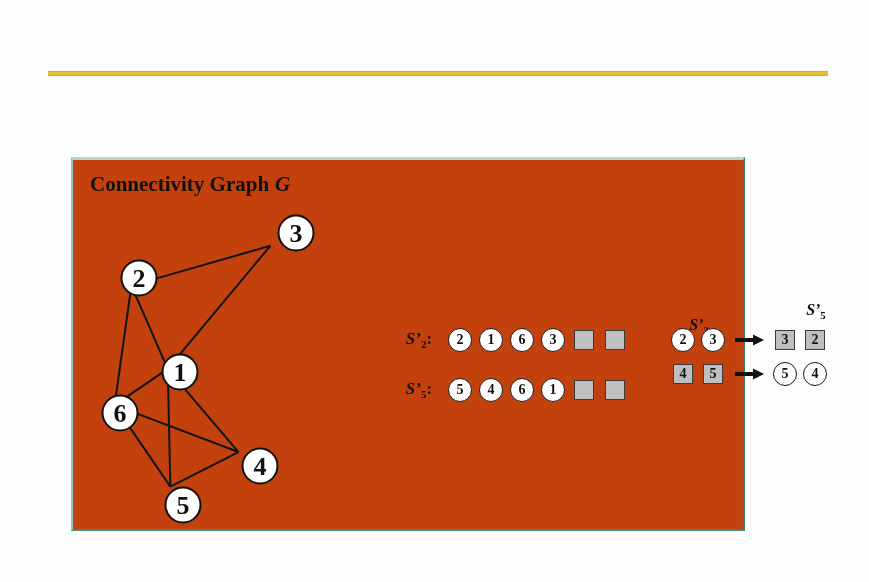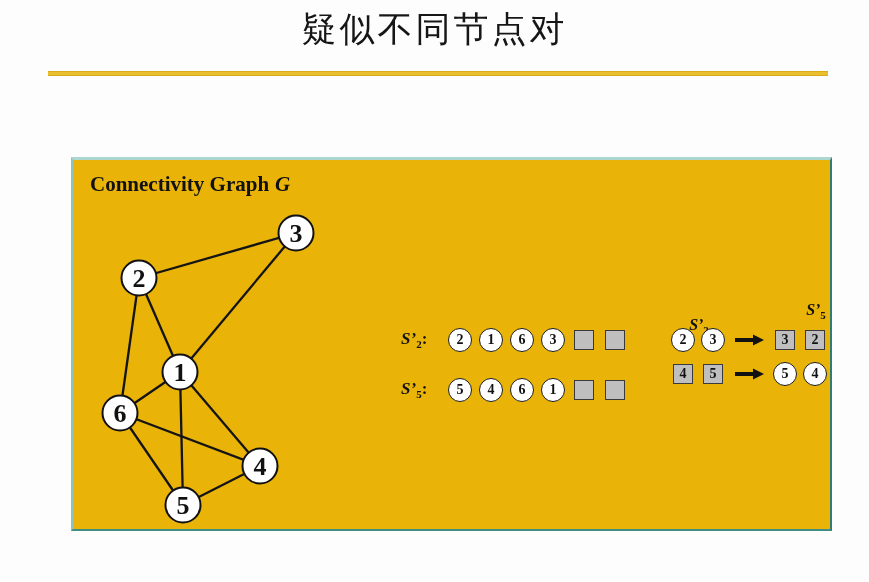--- a/index.html
+++ b/index.html
@@ -28,22 +28,22 @@
     width: 780px; height: 5px;
     background: #e9bf2e;
     border-top: 1px solid #d9ab1c;
     border-bottom: 1px solid #d9ab1c;
   }
 
   
   .figure-box {
     position: absolute;
     left: 71px; top: 157px;
-    width: 761px; height: 374px;
-    background: #eab308;
+    width: 674px; height: 374px;
+    background: #c2410c;
     border-top: 3px solid #aed6d0;
     border-left: 2px solid #8ec4bd;
     border-right: 2px solid #2f7d73;
     border-bottom: 2px solid #3f8d84;
   }
   .box-heading {
     position: absolute;
     left: 17px; top: 12px;
     font-size: 21px;
     font-weight: bold;
@@ -70,21 +70,21 @@
   .seq-row, .map-row {
     position: absolute;
     display: flex;
     align-items: center;
     height: 24px;
   }
   .seq-row { gap: 7px; }
   .map-row { gap: 6px; }
   .seq-label {
     font-size: 17px; font-weight: 600; color: #111;
-    width: 36px; text-align: left; margin-right: 4px;
+    width: 36px; text-align: center; margin-right: 4px;
     white-space: nowrap;
   }
   .seq-label i, .map-header i { font-weight: 600; }
   .seq-label sub, .map-header sub { font-size: 11px; }
   .tok {
     display: flex; align-items: center; justify-content: center;
     font-size: 14px; font-weight: bold; color: #111;
     flex: none;
   }
   .tok.circle {
@@ -107,21 +107,20 @@
   }
   .map-arrow { flex: none; margin: 0 3px; }
   .map-arrow line { stroke: #111; stroke-width: 4; }
   .map-arrow polygon { fill: #111; }
 </style>
 </head>
 <body>
 
 <div class="slide">
 
-  <div class="slide-title">疑似不同节点对</div>
   <div class="title-rule"></div>
 
   <div class="figure-box">
 
     <div class="box-heading">
       <span>Connectivity Graph</span><span class="g-var">G</span>
     </div>
 
     <svg class="graph-edges" viewBox="0 0 757 369" width="757" height="369">
       <line x1="66" y1="118" x2="223" y2="73"></line>

